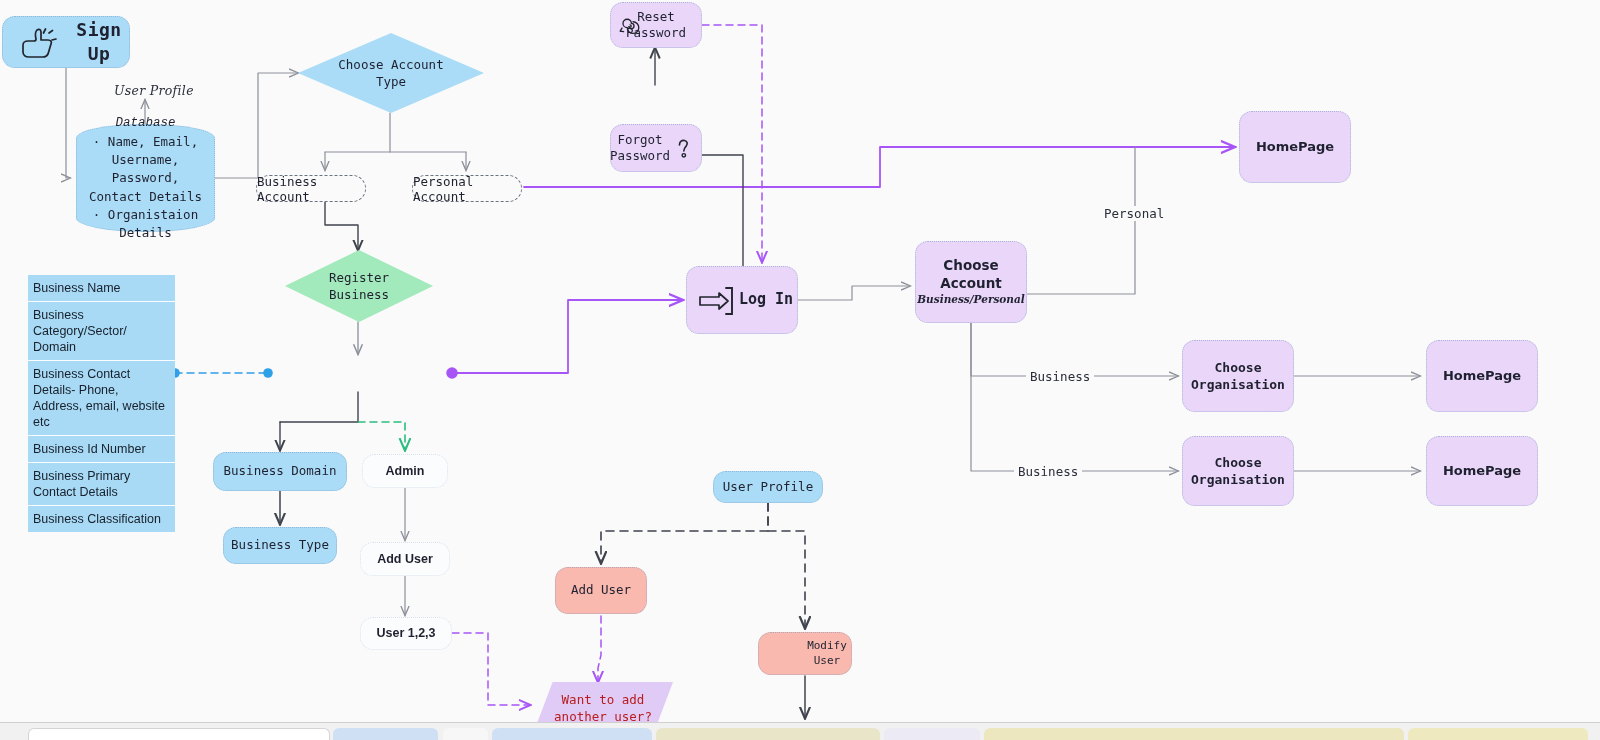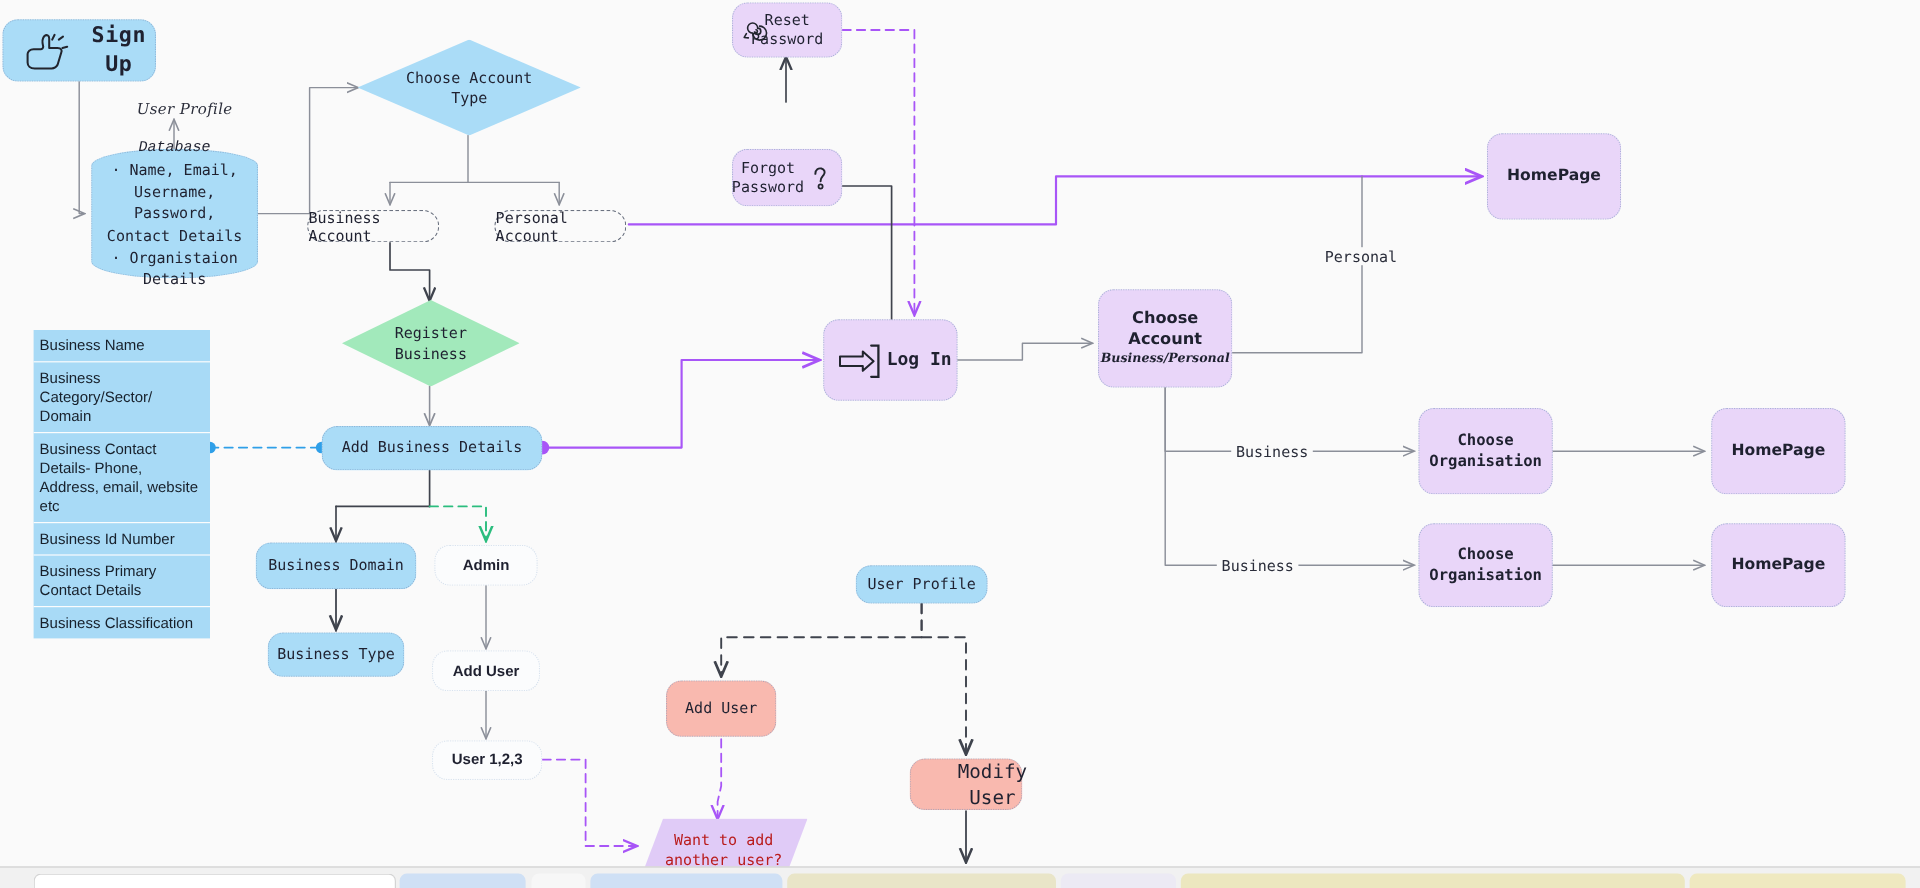--- a/index.html
+++ b/index.html
@@ -347,23 +347,20 @@
   <div class="diamond" style="left:285px; top:250px; width:148px; height:72px;">
     <div class="dia-shape" style="background:#a2e9bb;"></div>
     <div class="dia-text">
       <div>
         <div>Register</div>
         <div>Business</div>
       </div>
     </div>
   </div>
 
-  <div class="node rounded blue" style="left:268px; top:355px; width:184px; height:37px; font-size:12.5px;">
-    <span>Add Business Details</span>
-  </div>
 
   <div class="list-wrap" style="left:28px; top:275px; width:147px;">
     <div class="list-row">Business Name</div>
     <div class="list-row">Business Category/Sector/ Domain</div>
     <div class="list-row">Business Contact Details- Phone, Address, email, website etc</div>
     <div class="list-row">Business Id Number</div>
     <div class="list-row">Business Primary Contact Details</div>
     <div class="list-row">Business Classification</div>
   </div>
 
@@ -467,21 +464,21 @@
   </div>
 
   <div class="node rounded blue" style="left:713px; top:471px; width:110px; height:32px; font-size:12.5px;">
     <span>User Profile</span>
   </div>
 
   <div class="node rounded pink" style="left:555px; top:567px; width:92px; height:47px; font-size:12.5px;">
     <span>Add User</span>
   </div>
 
-  <div class="node rounded pink" style="left:758px; top:632px; width:94px; height:43px; font-size:16px;padding-left:44px;">
+  <div class="node rounded pink" style="left:758px; top:632px; width:94px; height:43px; font-size:11px;padding-left:44px;">
     <span>Modify User</span>
   </div>
 
   <div id="bottom-bar">
     <div class="tabstrip" style="left:28px; width:300px; background:#ffffff; border:1px solid #d4d4d4; border-bottom:none;"></div>
     <div class="tabstrip" style="left:333px; width:105px; background:#cfe0f5;"></div>
     <div class="tabstrip" style="left:443px; width:45px; background:#f7f7f7;"></div>
     <div class="tabstrip" style="left:492px; width:160px; background:#cfe0f5;"></div>
     <div class="tabstrip" style="left:656px; width:224px; background:#e9e5c8;"></div>
     <div class="tabstrip" style="left:884px; width:96px; background:#eceaf4;"></div>

